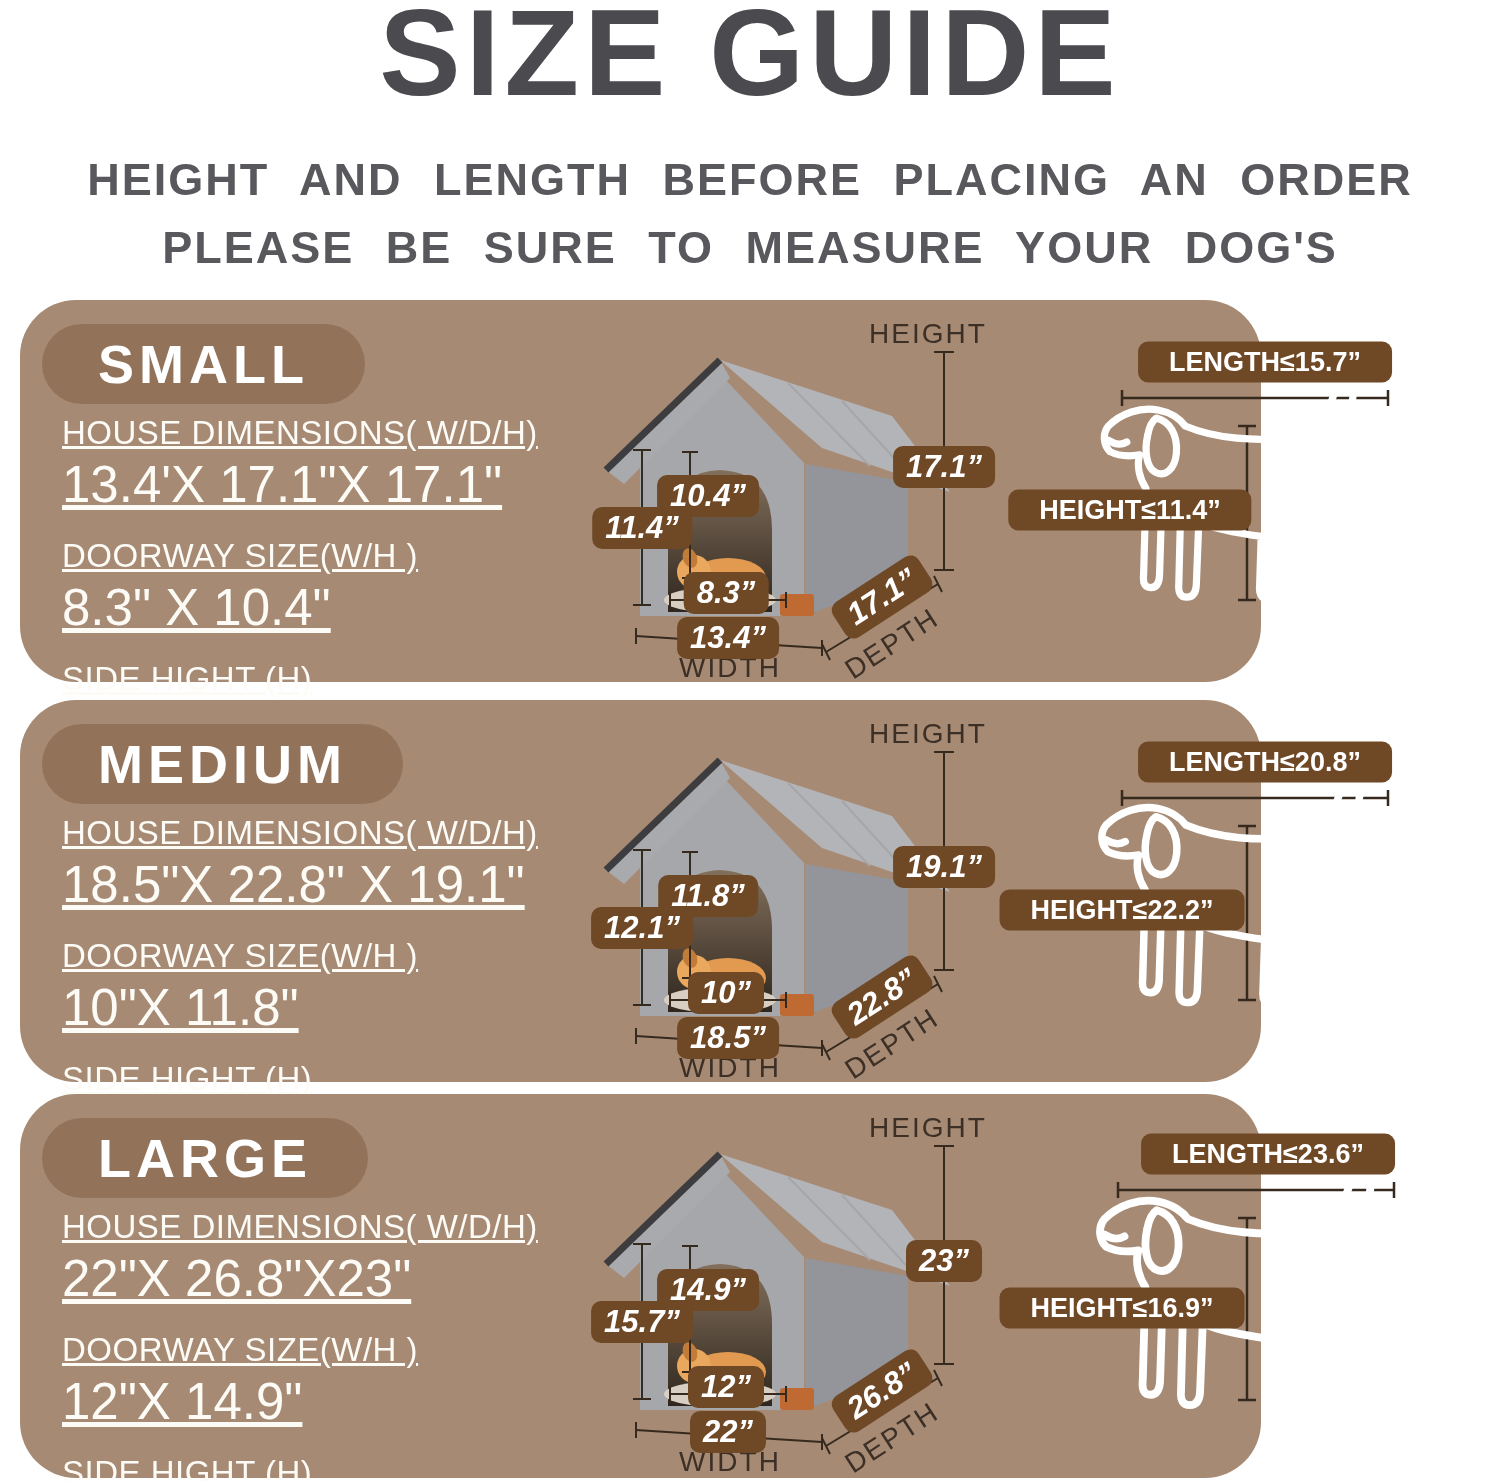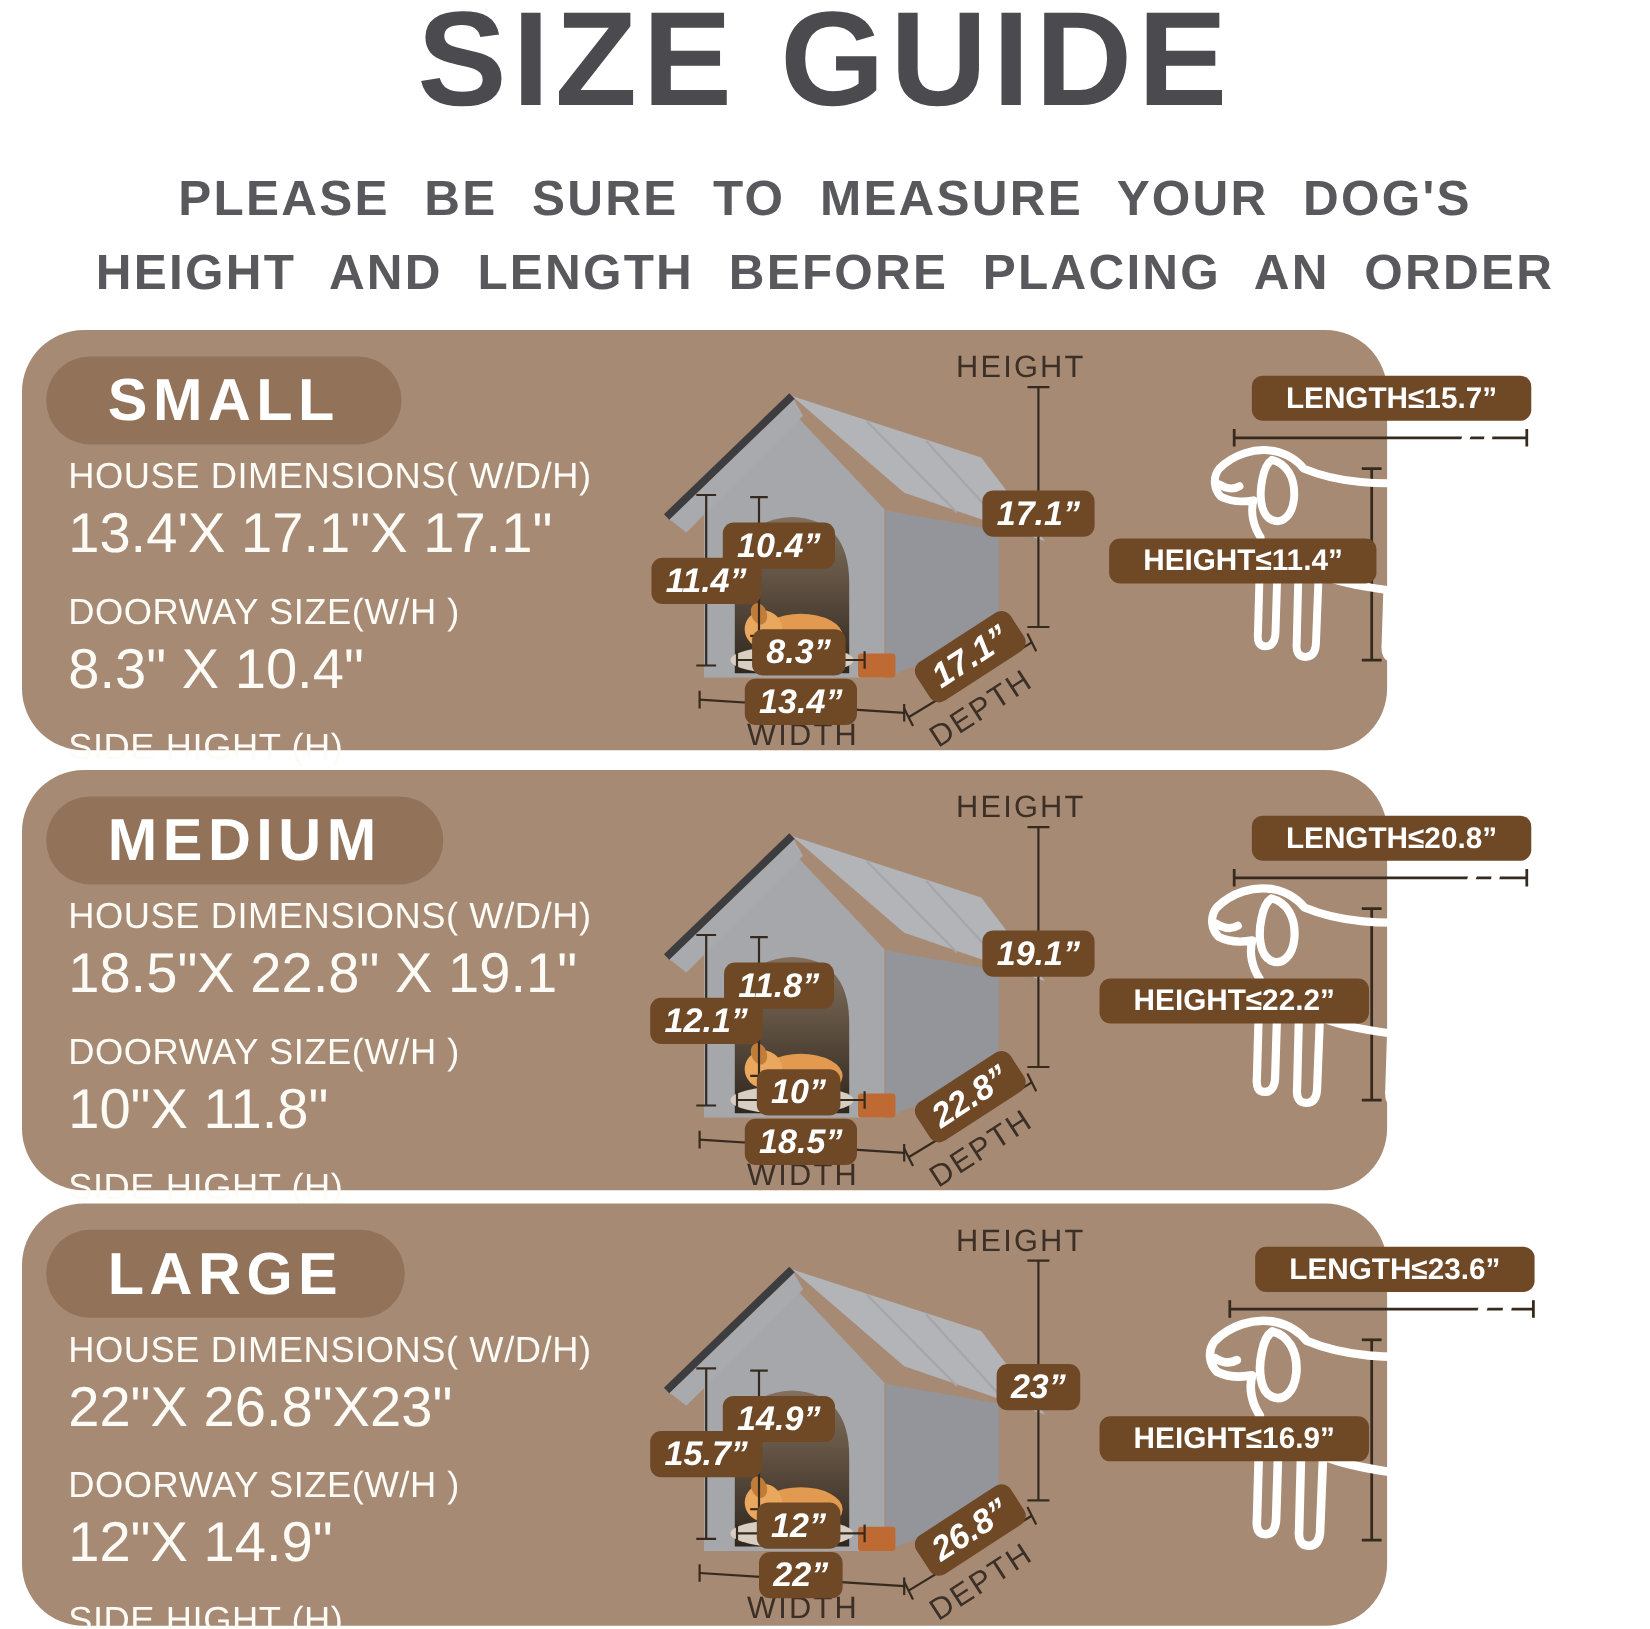--- a/index.html
+++ b/index.html
@@ -28,21 +28,21 @@
   #panel-large{top:1094px;height:384px}
   .size-badge{
     position:absolute;top:24px;left:22px;
     background:#92735a;color:#ffffff;
     font-size:54px;font-weight:bold;letter-spacing:5px;
     padding:9px 56px;border-radius:42px;
   }
   .fields{
     position:absolute;left:42px;top:114px;width:490px;color:#fdfbf6;
   }
-  .group{margin-bottom:23px;}
+  .group{margin-bottom:23px;text-decoration:underline;}
   .field-label{font-size:33px;letter-spacing:0.5px;}
   .field-value{font-size:51px;margin-top:3px;}
   
   .fig{position:absolute;top:0;width:470px;height:382px;}
   .fig-house{left:520px;}
   .fig-dog{left:990px;}
   .fig svg{position:absolute;left:0;top:0;width:100%;height:100%;}
   .m-badge{
     position:absolute;transform:translate(-50%,-50%);
     background:#6f4826;color:#ffffff;font-weight:bold;white-space:nowrap;
@@ -55,22 +55,22 @@
     position:absolute;transform:translate(-50%,-50%);
     color:#3c2f26;font-size:28px;letter-spacing:2px;white-space:nowrap;z-index:2;
   }
   .axis-label.rot{transform:translate(-50%,-50%) rotate(-33deg);}
 </style>
 </head>
 <body>
 
 <div class="title">SIZE GUIDE</div>
 <div class="subtitle">
+  <div>HEIGHT AND LENGTH BEFORE PLACING AN ORDER</div>
   <div>PLEASE BE SURE TO MEASURE YOUR DOG'S</div>
-  <div>HEIGHT AND LENGTH BEFORE PLACING AN ORDER</div>
 </div>
 
 <div class="panel" id="panel-small">
   <div class="size-badge">SMALL</div>
   <div class="fields">
     <div class="group">
       <div class="field-label">HOUSE DIMENSIONS( W/D/H)</div>
       <div class="field-value">13.4'X 17.1"X 17.1"</div>
     </div>
     <div class="group">

